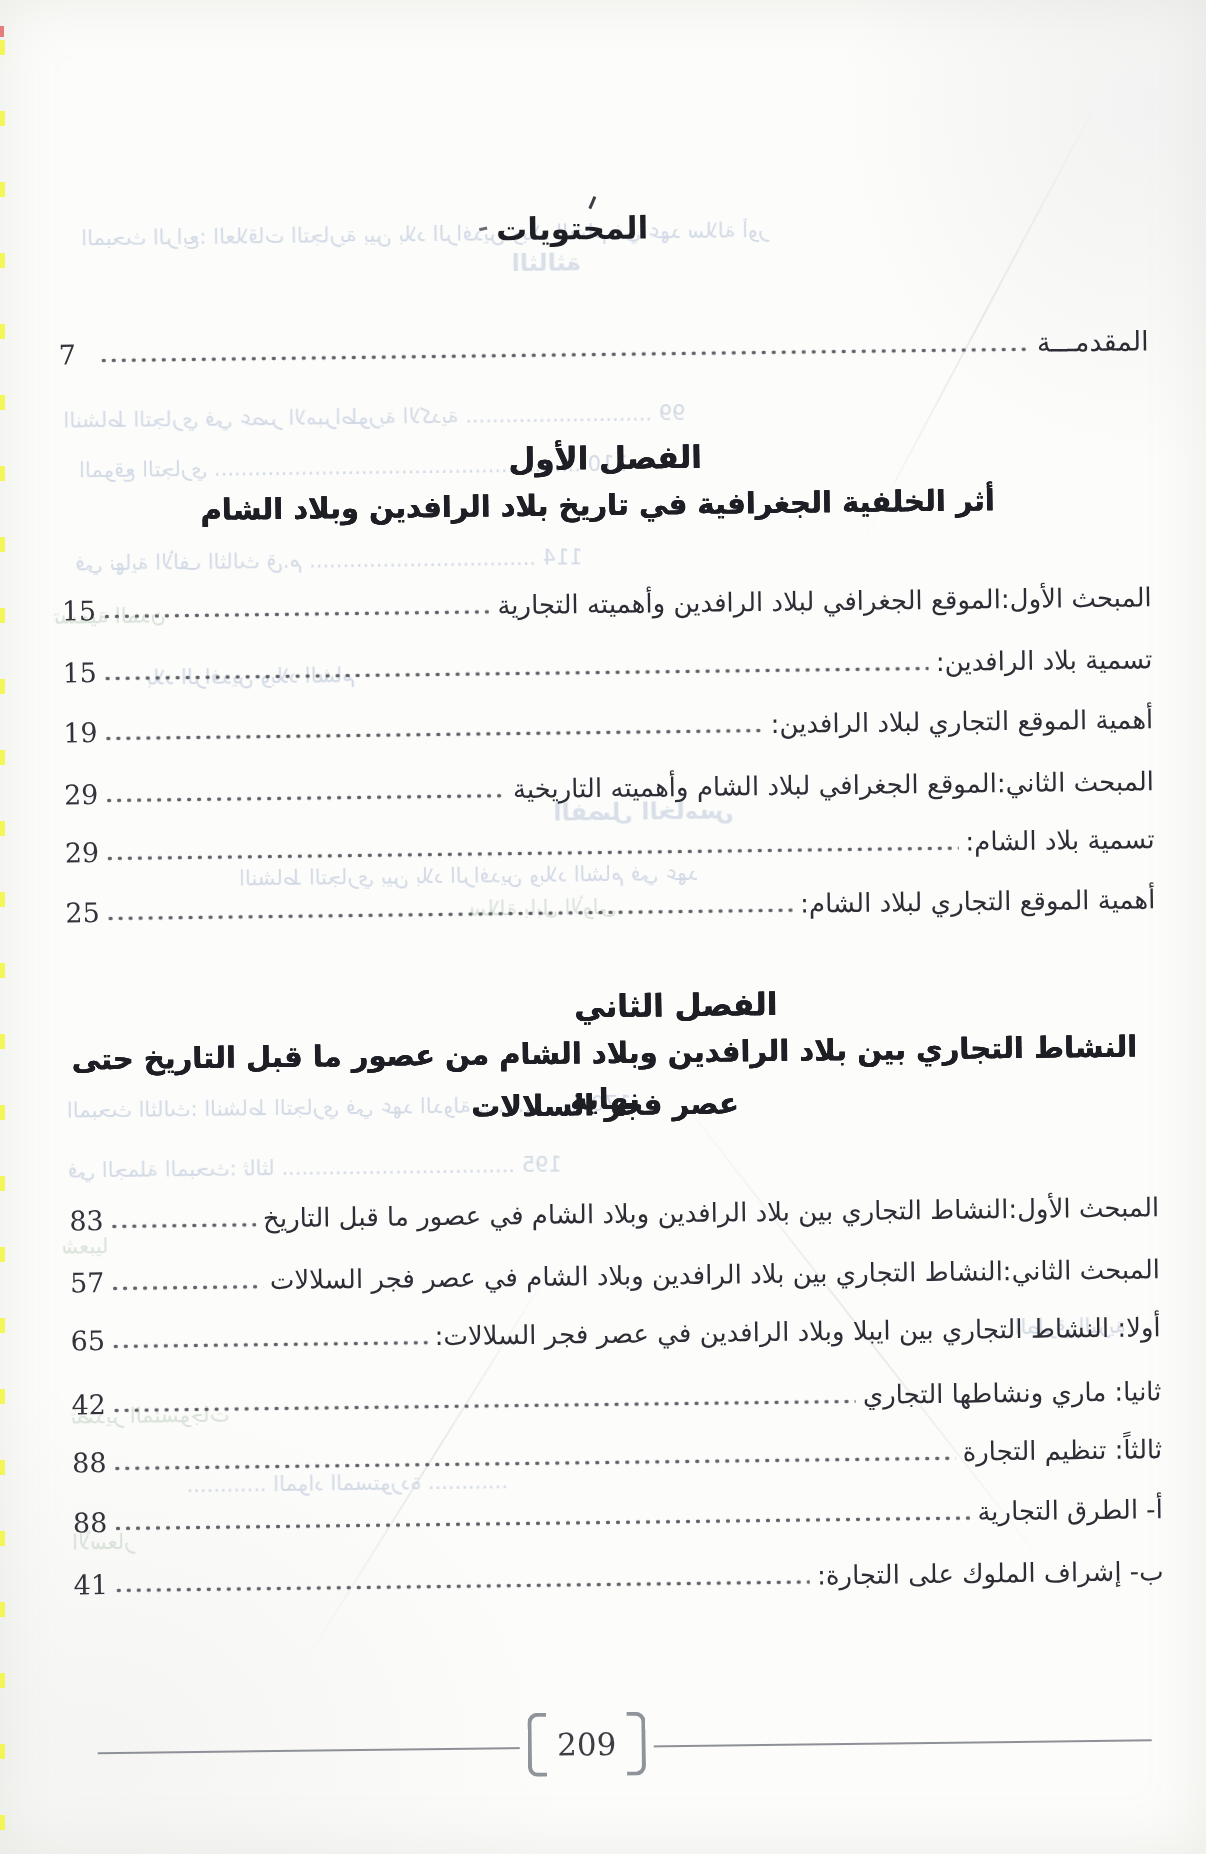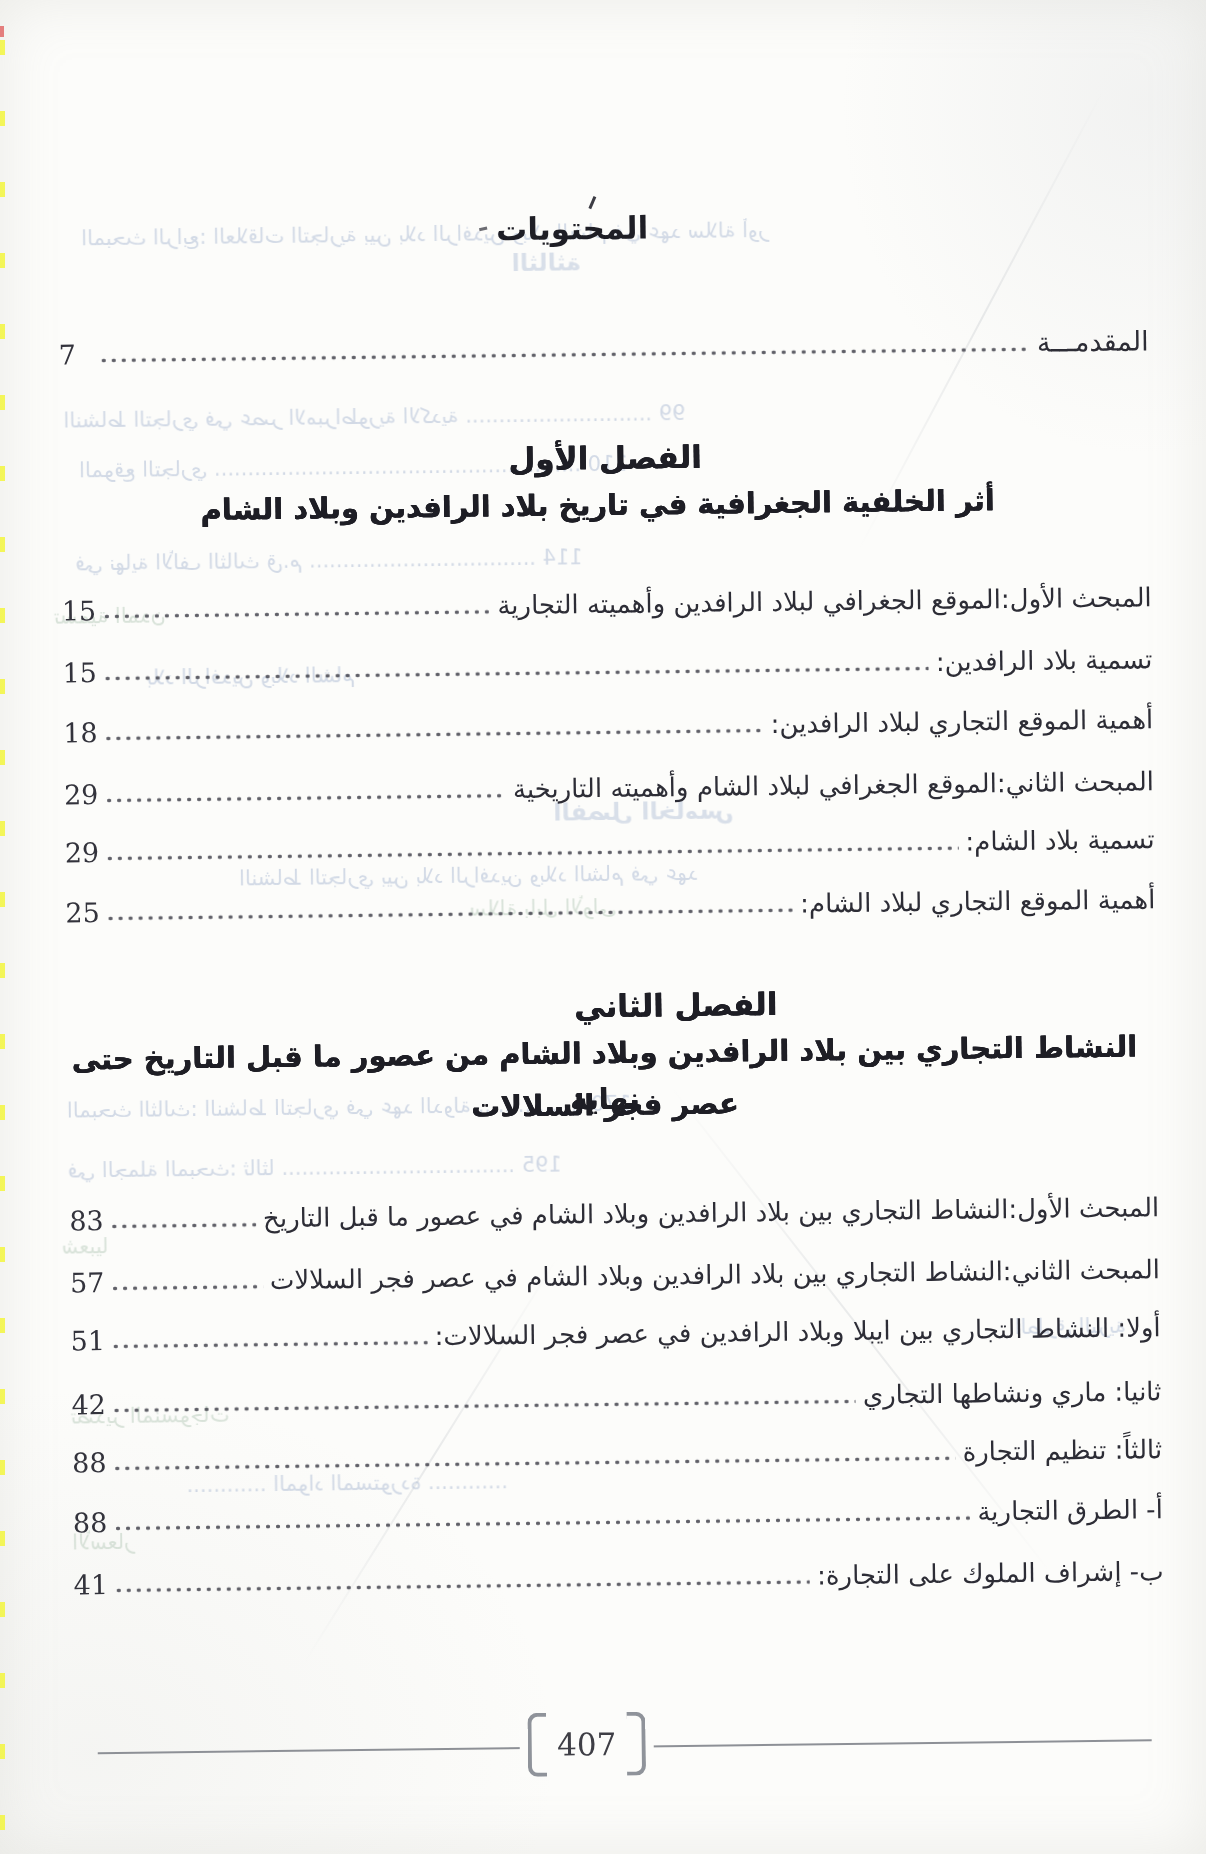--- a/index.html
+++ b/index.html
@@ -116,21 +116,21 @@
       <span class="pg">15</span>
     </div>
     <div class="row" style="top:648px;">
       <span class="lbl">تسمية بلاد الرافدين:</span>
       <span class="leader"></span>
       <span class="pg">15</span>
     </div>
     <div class="row" style="top:708px;">
       <span class="lbl">أهمية الموقع التجاري لبلاد الرافدين:</span>
       <span class="leader"></span>
-      <span class="pg">18</span>
+      <span class="pg">19</span>
     </div>
     <div class="row" style="top:770px;">
       <span class="lbl">المبحث الثاني:الموقع الجغرافي لبلاد الشام وأهميته التاريخية</span>
       <span class="leader"></span>
       <span class="pg">29</span>
     </div>
     <div class="row" style="top:828px;">
       <span class="lbl">تسمية بلاد الشام:</span>
       <span class="leader"></span>
       <span class="pg">29</span>
@@ -151,21 +151,21 @@
       <span class="pg">83</span>
     </div>
     <div class="row" style="top:1258px;">
       <span class="lbl">المبحث الثاني:النشاط التجاري بين بلاد الرافدين وبلاد الشام في عصر فجر السلالات</span>
       <span class="leader"></span>
       <span class="pg">57</span>
     </div>
     <div class="row" style="top:1316px;">
       <span class="lbl">أولا: النشاط التجاري بين ايبلا وبلاد الرافدين في عصر فجر السلالات:</span>
       <span class="leader"></span>
-      <span class="pg">51</span>
+      <span class="pg">65</span>
     </div>
     <div class="row" style="top:1380px;">
       <span class="lbl">ثانيا: ماري ونشاطها التجاري</span>
       <span class="leader"></span>
       <span class="pg">42</span>
     </div>
     <div class="row" style="top:1438px;">
       <span class="lbl">ثالثاً: تنظيم التجارة</span>
       <span class="leader"></span>
       <span class="pg">88</span>
@@ -178,19 +178,19 @@
     <div class="row" style="top:1560px;">
       <span class="lbl">ب- إشراف الملوك على التجارة:</span>
       <span class="leader"></span>
       <span class="pg">41</span>
     </div>
 
     <div class="footer-rule"></div>
     <div class="footer-badge">
       <div class="badge-inner">
         <span class="bracket l"></span>
-        <span class="badge-num">407</span>
+        <span class="badge-num">209</span>
         <span class="bracket r"></span>
       </div>
     </div>
 
   </div>
 </div>
 
 </body></html>

